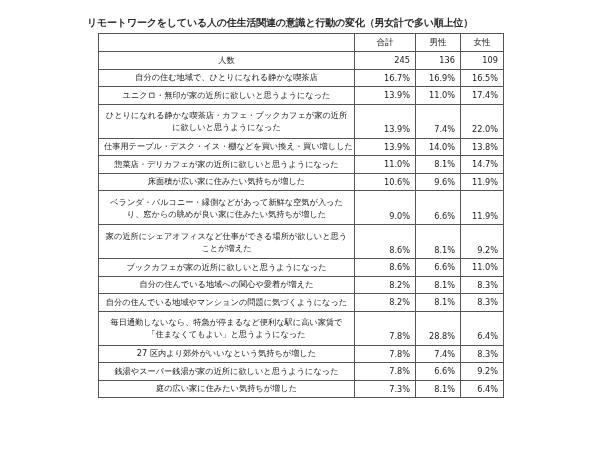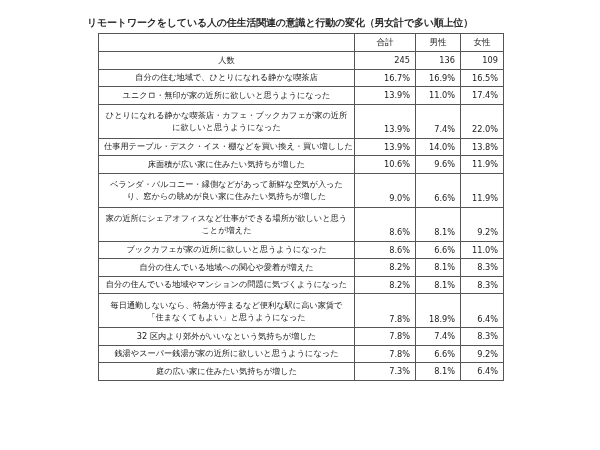--- a/index.html
+++ b/index.html
@@ -56,20 +56,26 @@
         <td class="num c2">7.4%</td>
         <td class="num c3">22.0%</td>
       </tr>
       <tr>
         <td class="lbl">仕事用テーブル・デスク・イス・棚などを買い換え・買い増しした</td>
         <td class="num c1">13.9%</td>
         <td class="num c2">14.0%</td>
         <td class="num c3">13.8%</td>
       </tr>
       <tr>
+        <td class="lbl">惣菜店・デリカフェが家の近所に欲しいと思うようになった</td>
+        <td class="num c1">11.0%</td>
+        <td class="num c2">8.1%</td>
+        <td class="num c3">14.7%</td>
+      </tr>
+      <tr>
         <td class="lbl">床面積が広い家に住みたい気持ちが増した</td>
         <td class="num c1">10.6%</td>
         <td class="num c2">9.6%</td>
         <td class="num c3">11.9%</td>
       </tr>
       <tr class="two">
         <td class="lbl">ベランダ・バルコニー・縁側などがあって新鮮な空気が入ったり、窓からの眺めが良い家に住みたい気持ちが増した</td>
         <td class="num c1">9.0%</td>
         <td class="num c2">6.6%</td>
         <td class="num c3">11.9%</td>
@@ -94,25 +100,25 @@
       </tr>
       <tr>
         <td class="lbl">自分の住んでいる地域やマンションの問題に気づくようになった</td>
         <td class="num c1">8.2%</td>
         <td class="num c2">8.1%</td>
         <td class="num c3">8.3%</td>
       </tr>
       <tr class="two">
         <td class="lbl">毎日通勤しないなら、特急が停まるなど便利な駅に高い家賃で「住まなくてもよい」と思うようになった</td>
         <td class="num c1">7.8%</td>
-        <td class="num c2">18.9%</td>
+        <td class="num c2">28.8%</td>
         <td class="num c3">6.4%</td>
       </tr>
       <tr>
-        <td class="lbl">32 区内より郊外がいいなという気持ちが増した</td>
+        <td class="lbl">27 区内より郊外がいいなという気持ちが増した</td>
         <td class="num c1">7.8%</td>
         <td class="num c2">7.4%</td>
         <td class="num c3">8.3%</td>
       </tr>
       <tr>
         <td class="lbl">銭湯やスーパー銭湯が家の近所に欲しいと思うようになった</td>
         <td class="num c1">7.8%</td>
         <td class="num c2">6.6%</td>
         <td class="num c3">9.2%</td>
       </tr>

